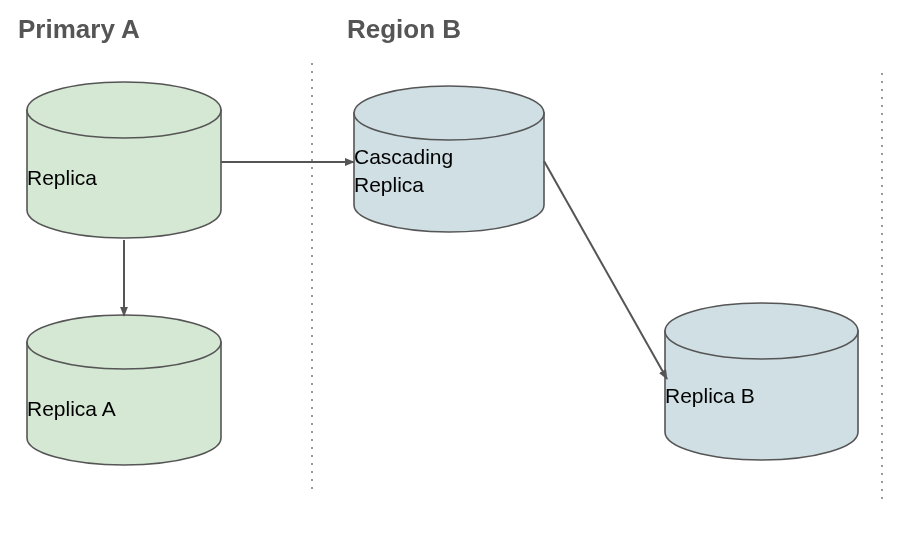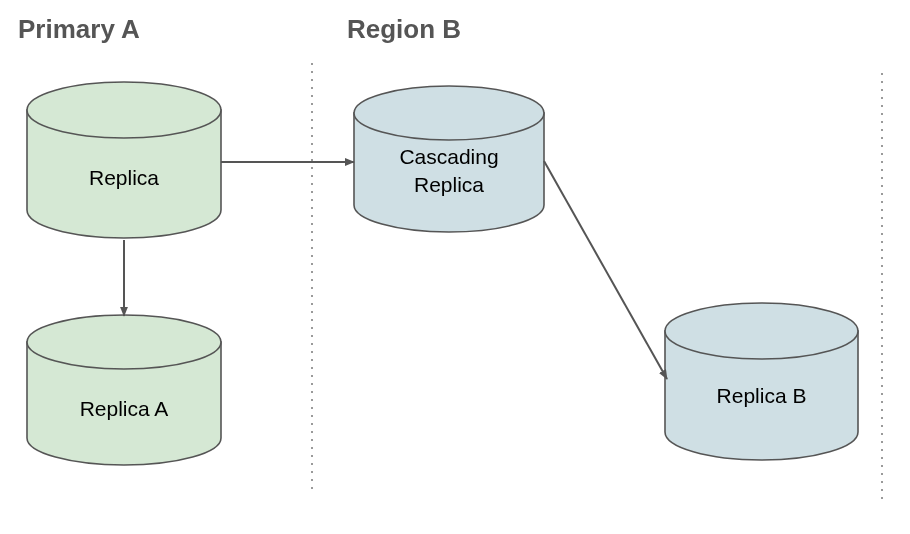--- a/index.html
+++ b/index.html
@@ -36,21 +36,21 @@
     letter-spacing: 0px;
   }
   #region-a-title { left: 18px; top: 14px; }
   #region-b-title { left: 347px; top: 14px; text-align: center; }
 
   .node-label {
     position: absolute;
     font-family: "Liberation Sans", sans-serif;
     font-size: 21px;
     color: #000000;
-    text-align: center;
+    text-align: left;
     line-height: 28px;
     white-space: pre-line;
     pointer-events: none;
   }
   #label-primary   { left: 27px;  top: 164px; width: 194px; }
   #label-replica-a { left: 27px;  top: 395px; width: 194px; }
   #label-cascading { left: 354px; top: 143px; width: 190px; }
   #label-replica-b { left: 665px; top: 382px; width: 193px; }
 </style>
 </head>

